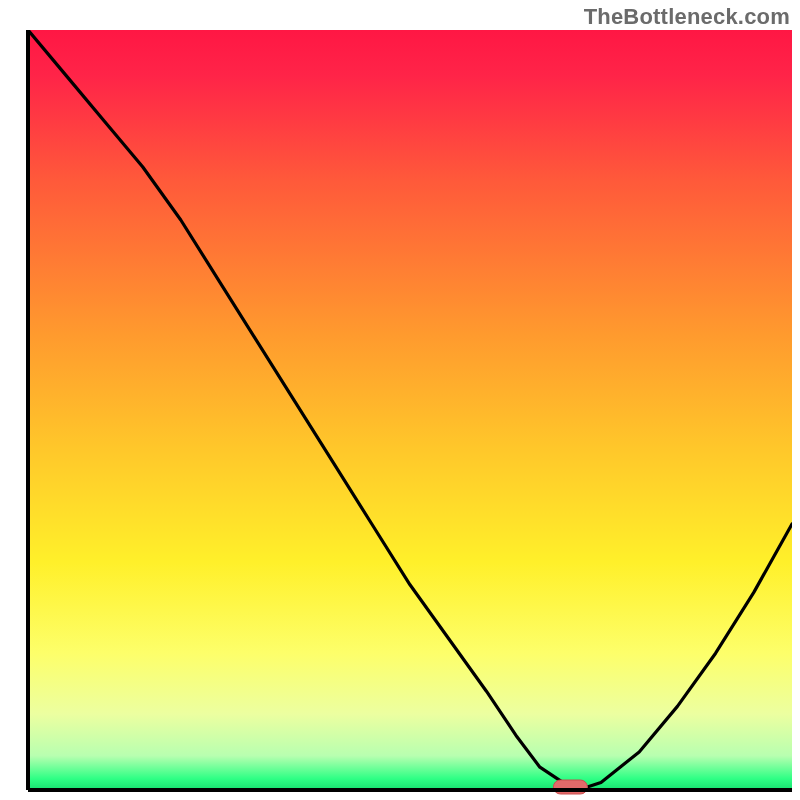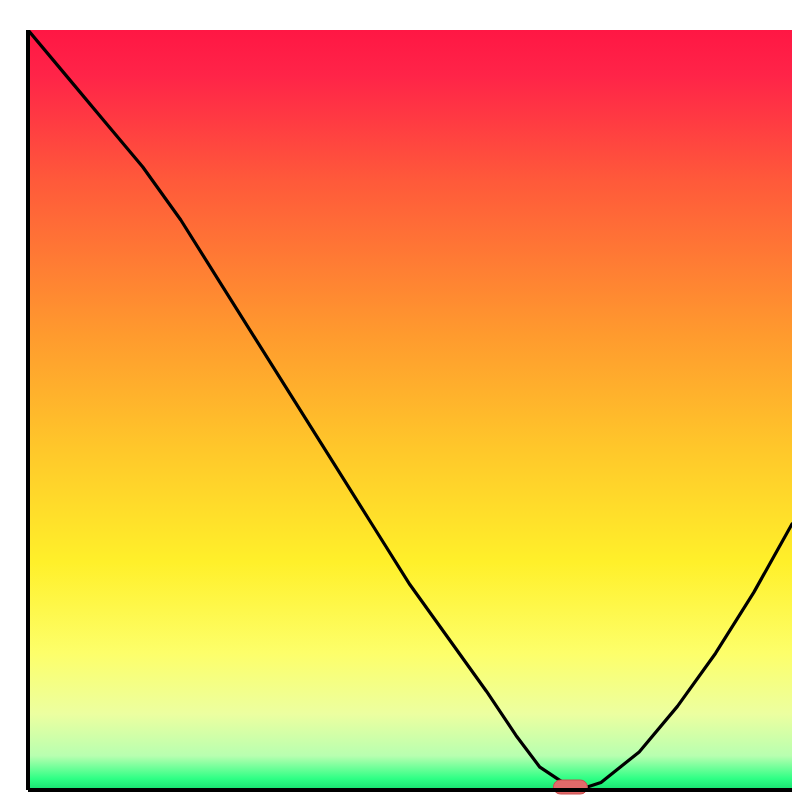--- a/index.html
+++ b/index.html
@@ -33,20 +33,21 @@
     top: 0;
     width: 800px;
     height: 800px;
   }
 </style>
 </head>
 <body>
 
 <div class="frame">
 
+  <div class="watermark">TheBottleneck.com</div>
 
   <svg class="plot" viewBox="0 0 800 800" preserveAspectRatio="none">
     <defs>
       <linearGradient id="bgGrad" x1="0" y1="0" x2="0" y2="1">
       <stop offset="0.00%" stop-color="#ff1744"></stop>
           <stop offset="6.00%" stop-color="#ff2448"></stop>
           <stop offset="20.00%" stop-color="#ff5a3a"></stop>
           <stop offset="40.00%" stop-color="#ff9a2e"></stop>
           <stop offset="55.00%" stop-color="#ffc72a"></stop>
           <stop offset="70.00%" stop-color="#fff02a"></stop>

